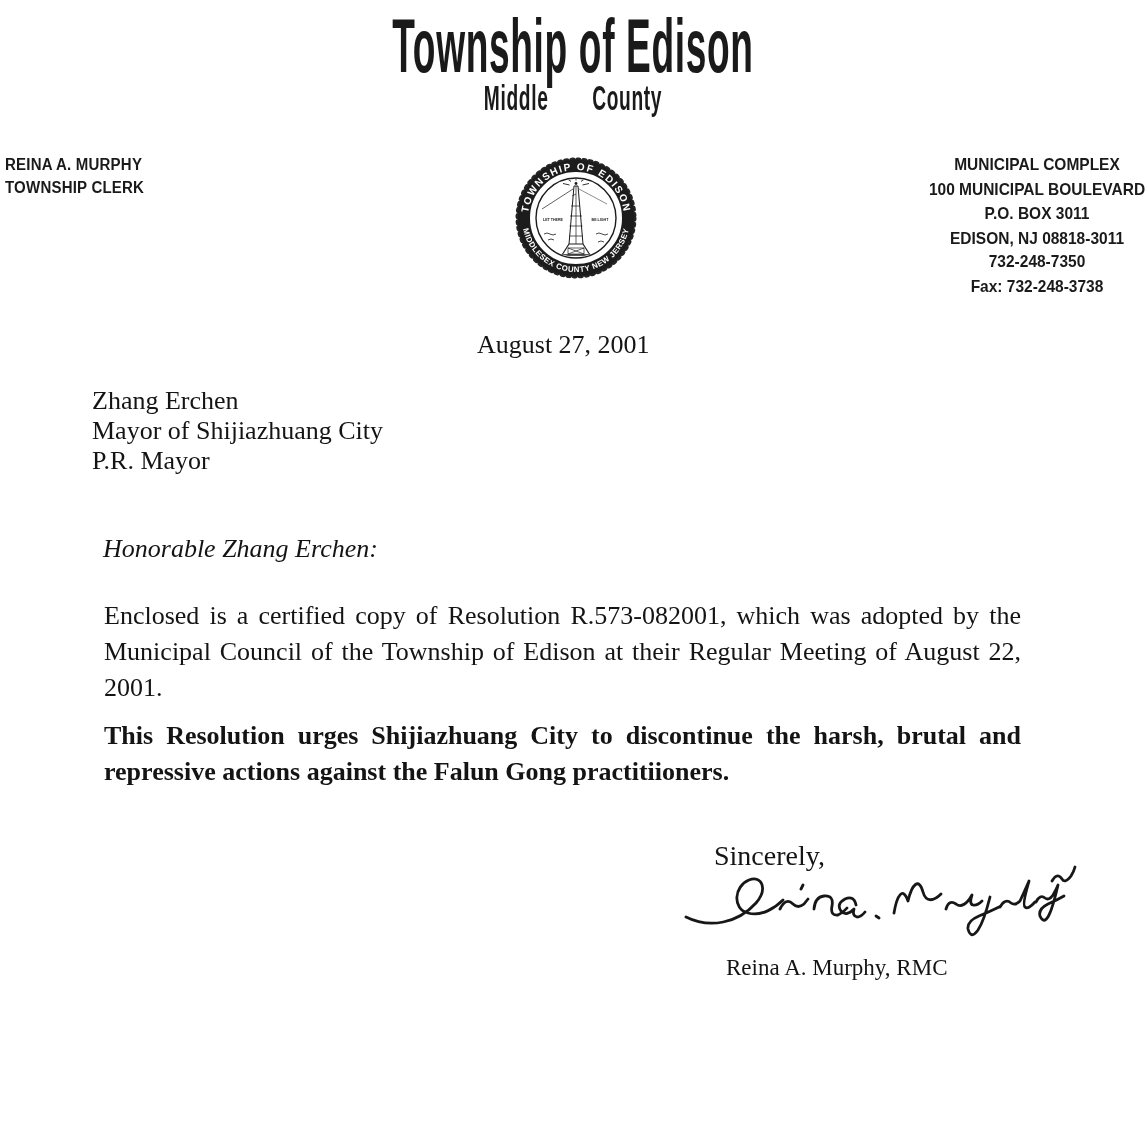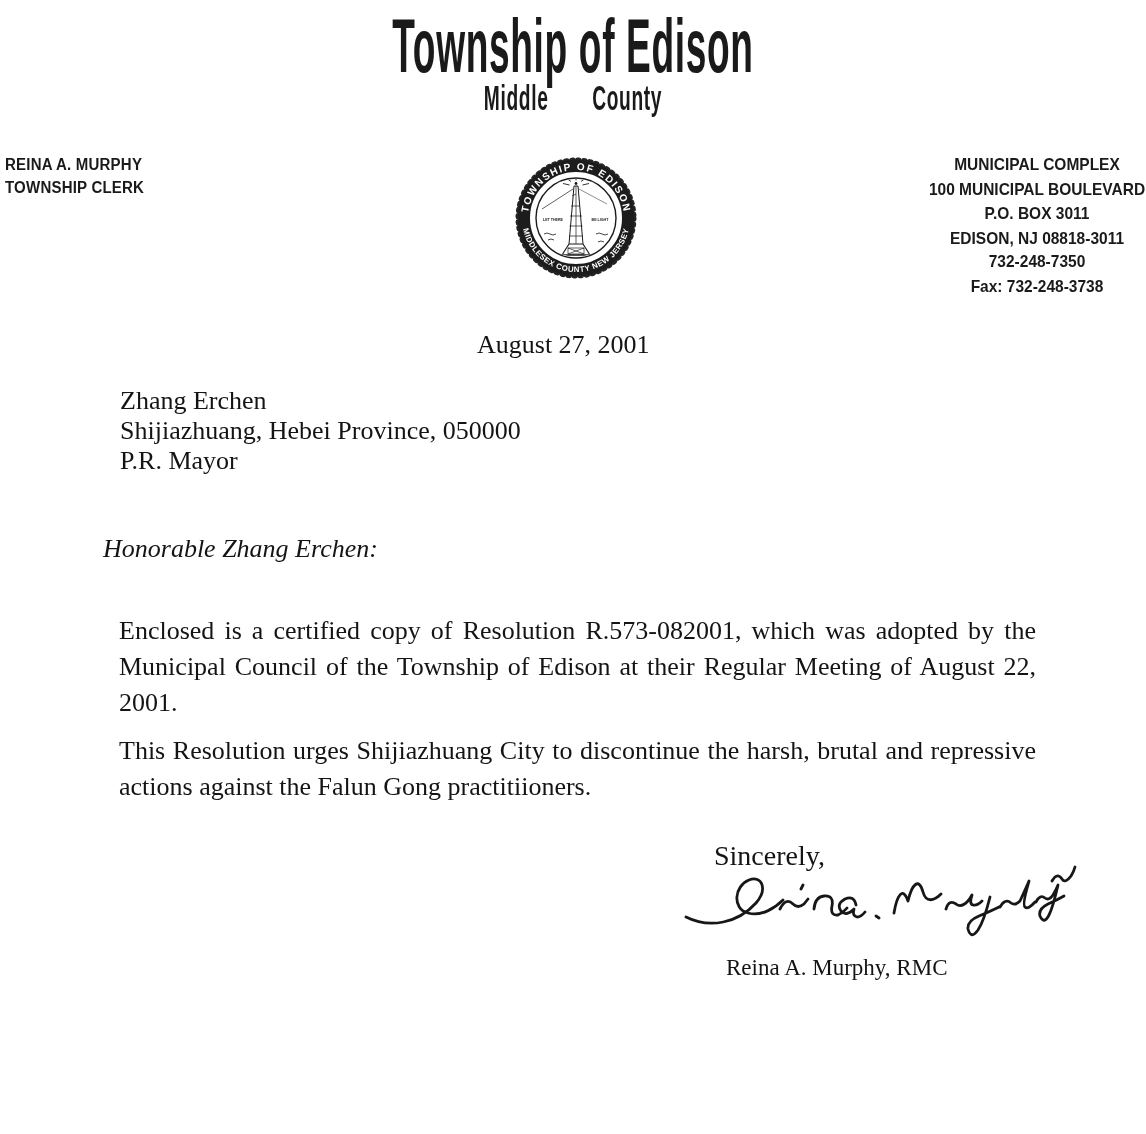--- a/index.html
+++ b/index.html
@@ -23,25 +23,25 @@
     letter-spacing:.2px;transform:scale(0.97,1.12);transform-origin:0 0;color:#1a1a1a;
   }
   .muni-block{
     position:absolute;left:926px;width:222px;top:153px;text-align:center;
     font-size:15.5px;line-height:22.6px;transform:scaleY(1.08);
     transform-origin:50% 0;color:#1a1a1a;
   }
   .seal{position:absolute;left:514px;top:156px;}
   .seal text{font-family:"Liberation Sans",sans-serif;font-weight:bold;}
   .date-line{position:absolute;left:477px;top:322px;font-size:26px;margin-top:8px;}
-  .recipient-block{position:absolute;left:120px;top:386px;font-size:26px;line-height:30px;}
+  .recipient-block{position:absolute;left:92px;top:386px;font-size:26px;line-height:30px;}
   .salutation{position:absolute;left:103px;top:534px;font-size:26px;font-style:italic;}
-  .para{position:absolute;left:103px;width:917px;margin:16px;font-size:26px;line-height:36px;text-align:justify;}
+  .para{position:absolute;left:103px;width:917px;margin:1px;font-size:26px;line-height:36px;text-align:justify;}
   .para-1{top:597px;}
-  .para-2{top:717px;}
+  .para-2{top:717px;font-weight:bold;}
   .closing{position:absolute;left:714px;top:840px;font-size:28px;}
   .signature{position:absolute;left:680px;top:855px;}
   .signer-block{position:absolute;left:714px;top:952px;font-size:23px;line-height:31px;margin-left:12px;}
   .ref-block{position:absolute;left:103px;top:1066px;font-size:26px;line-height:30px;}
 </style>
 </head>
 <body>
 
 <div class="page">
 
@@ -96,21 +96,21 @@
     <div>P.O. BOX 3011</div>
     <div>EDISON, NJ 08818-3011</div>
     <div>732-248-7350</div>
     <div>Fax: 732-248-3738</div>
   </div>
 
   <div class="date-line">August 27, 2001</div>
 
   <div class="recipient-block">
     <div>Zhang Erchen</div>
-    <div>Shijiazhuang, Hebei Province, 050000</div>
+    <div>Mayor of Shijiazhuang City</div>
     <div>P.R. Mayor</div>
   </div>
 
   <div class="salutation">Honorable Zhang Erchen:</div>
 
   <p class="para para-1">Enclosed is a certified copy of Resolution R.573-082001, which was adopted by the Municipal Council of the Township of Edison at their Regular Meeting of August 22, 2001.</p>
   <p class="para para-2">This Resolution urges Shijiazhuang City to discontinue the harsh, brutal and repressive actions against the Falun Gong practitiioners.</p>
 
   <div class="closing">Sincerely,</div>
 

